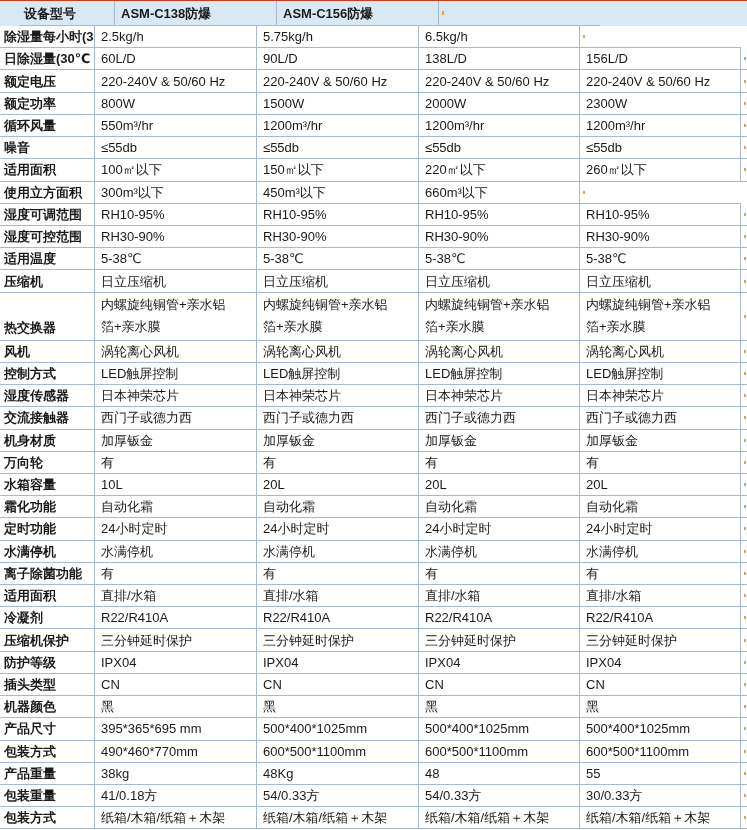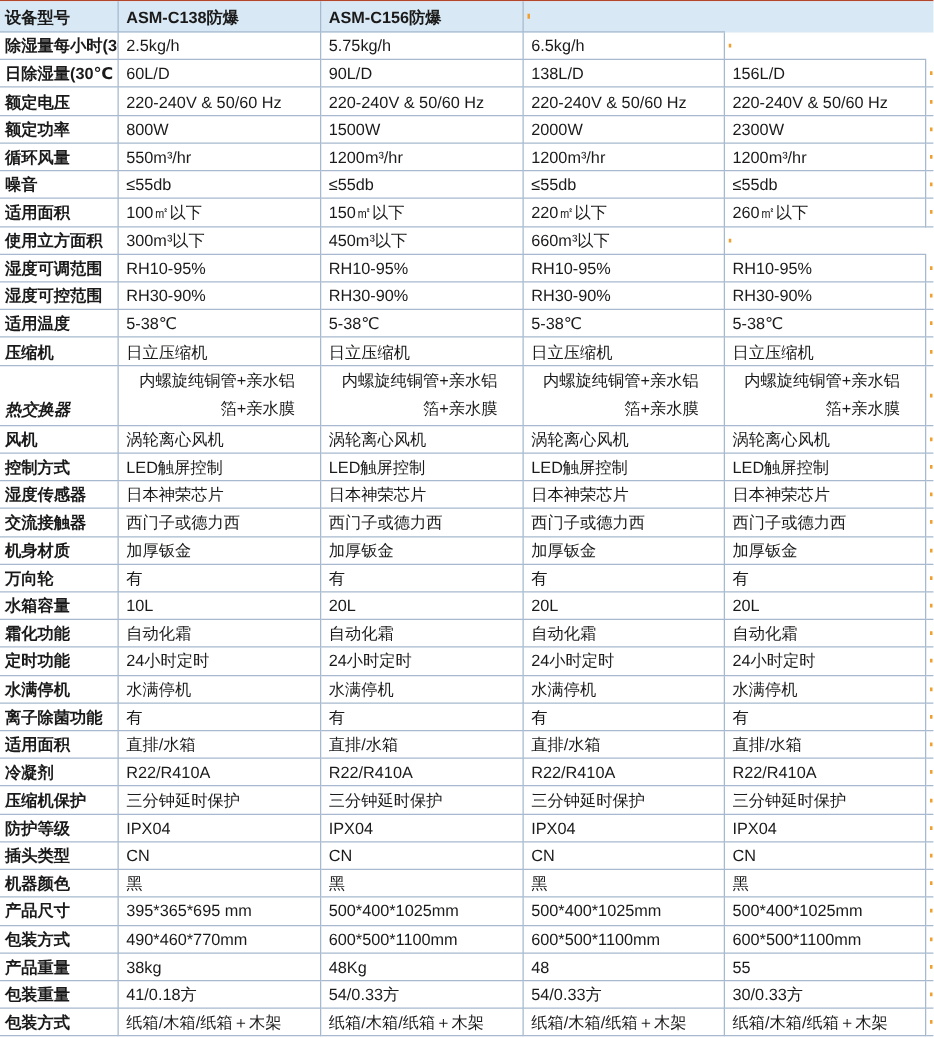--- a/index.html
+++ b/index.html
@@ -15,38 +15,38 @@
     position:relative;
     width:747px;height:830px;
     overflow:hidden;background:#FFFFFF;
   }
   .top-line{height:1px;background:var(--topline);width:100%;}
   .row{
     display:grid;
     grid-template-columns:95px 162px 162px 161px 161px 6px;
     height:22.23px;
   }
-  .row.header{height:25px;background:var(--headerbg);font-weight:bold;}
+  .row.header{height:25px;background:var(--headerbg);font-weight:bold;padding-left:20px;}
   .row.tall{height:48px;}
   .cell{
     box-sizing:border-box;
     border-right:1px solid var(--grid);
     border-bottom:1px solid var(--grid);
     display:flex;align-items:center;
     overflow:hidden;white-space:nowrap;
     font-size:13px;line-height:15px;
     padding:0 0 0 4px;
   }
   .cell.label{font-weight:bold;}
   .cell.value{padding-left:6px;}
   .row.tall .cell.value{
     white-space:normal;word-break:break-all;
-    line-height:22px;padding-right:20px;text-align:right;
+    line-height:22px;padding-right:20px;
   }
-  .row.tall .cell.label{align-items:flex-end;padding-bottom:5px;font-style:italic;}
+  .row.tall .cell.label{align-items:flex-end;padding-bottom:5px;}
   .cell.sliver{border-right:none;padding:0;}
   .mark{display:block;width:2px;height:3px;background:var(--mark);margin-left:3px;}
   .row.header .mark{height:4px;}
 </style>
 </head>
 <body>
 
 <div class="sheet">
   <div class="top-line"></div>
   <div id="rows">

